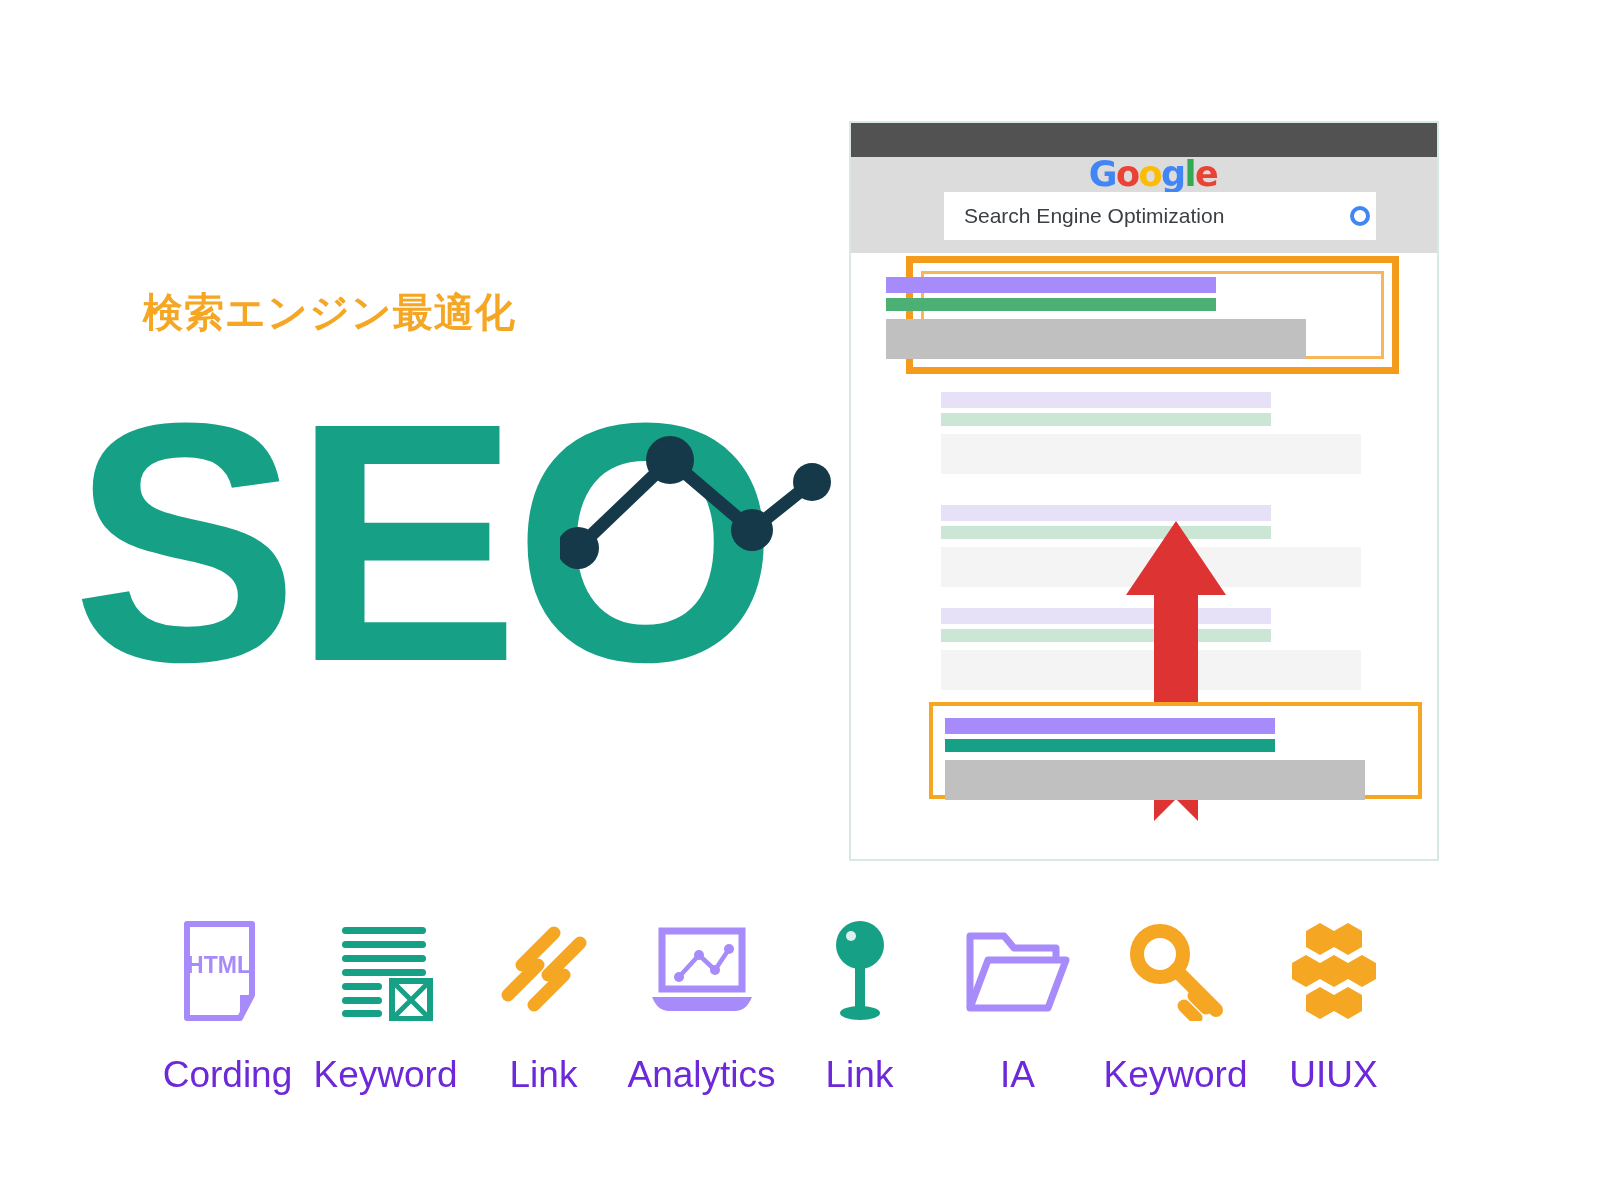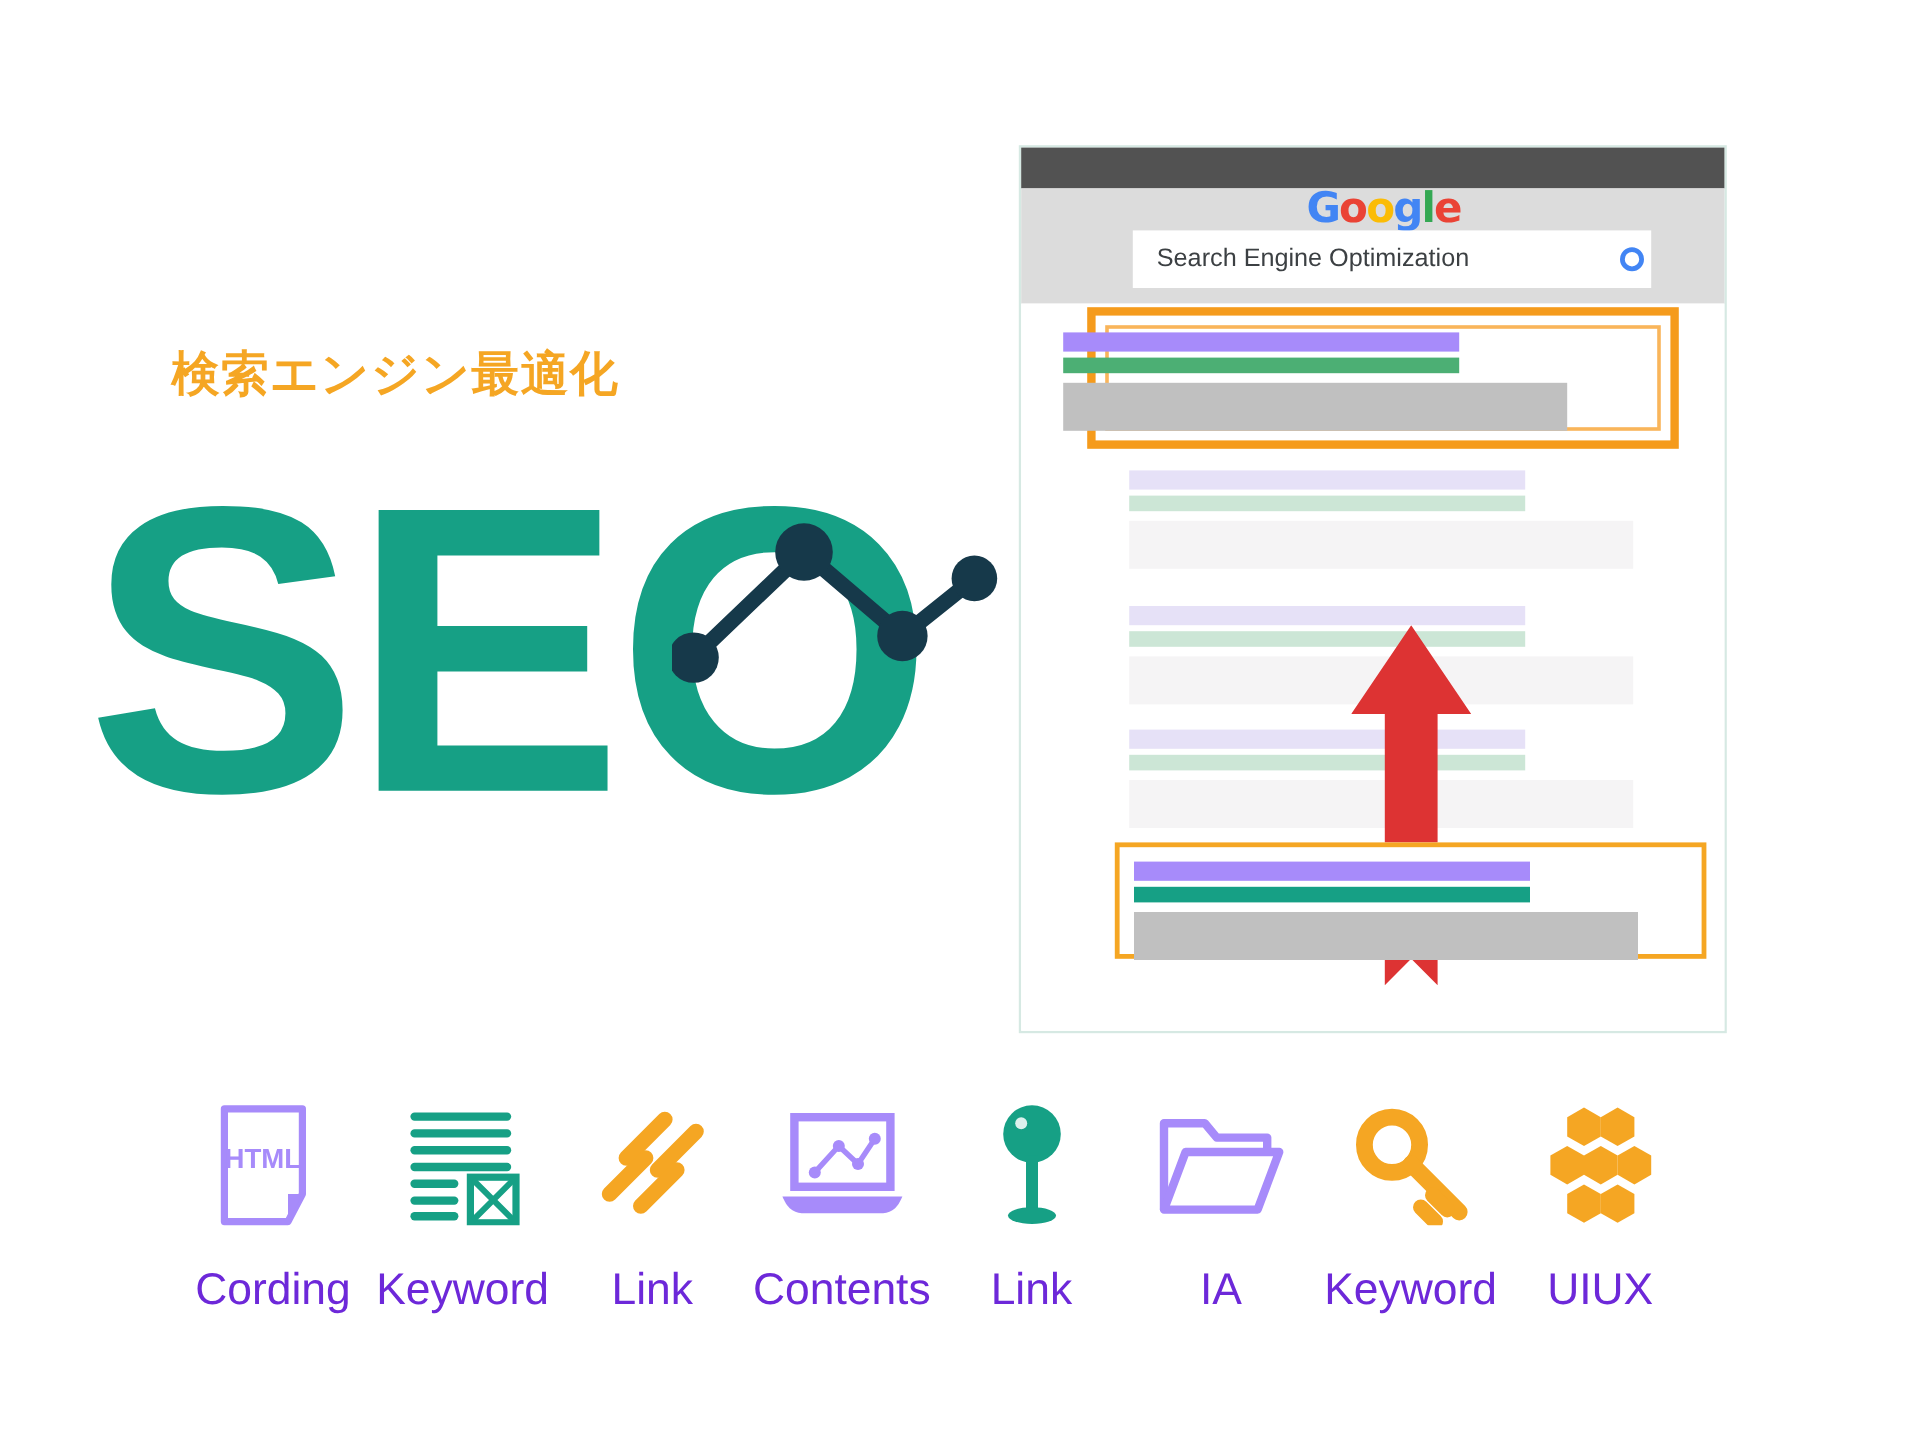--- a/index.html
+++ b/index.html
@@ -353,21 +353,21 @@
       <svg width="110" height="96" viewBox="0 0 110 96">
         <rect x="15" y="8" width="80" height="58" fill="#ffffff" stroke="#A78BFA" stroke-width="7"></rect>
         <polyline points="32,54 52,32 68,47 82,26" fill="none" stroke="#A78BFA" stroke-width="4.5" stroke-linecap="round" stroke-linejoin="round"></polyline>
         <circle cx="32" cy="54" r="5" fill="#A78BFA"></circle>
         <circle cx="52" cy="32" r="5" fill="#A78BFA"></circle>
         <circle cx="68" cy="47" r="5" fill="#A78BFA"></circle>
         <circle cx="82" cy="26" r="5" fill="#A78BFA"></circle>
         <path d="M5 74 H105 C100 86 94 88 86 88 H24 C16 88 10 86 5 74 Z" fill="#A78BFA"></path>
       </svg>
     </div>
-    <div class="icon-label">Contents</div>
+    <div class="icon-label">Analytics</div>
   </div>
 
   <div class="icon-cell">
     <div class="icon-glyph">
       <svg width="80" height="104" viewBox="0 0 80 104">
         <circle cx="40" cy="26" r="24" fill="#16A085"></circle>
         <circle cx="31" cy="17" r="5" fill="#ffffff" opacity="0.85"></circle>
         <rect x="35" y="44" width="10" height="48" fill="#16A085"></rect>
         <ellipse cx="40" cy="94" rx="20" ry="7" fill="#16A085"></ellipse>
       </svg>

